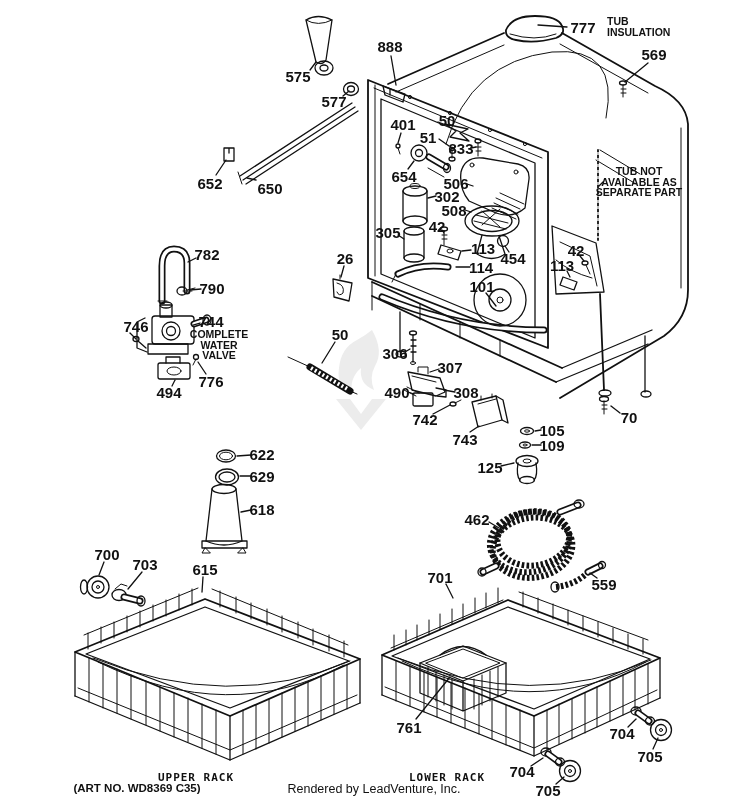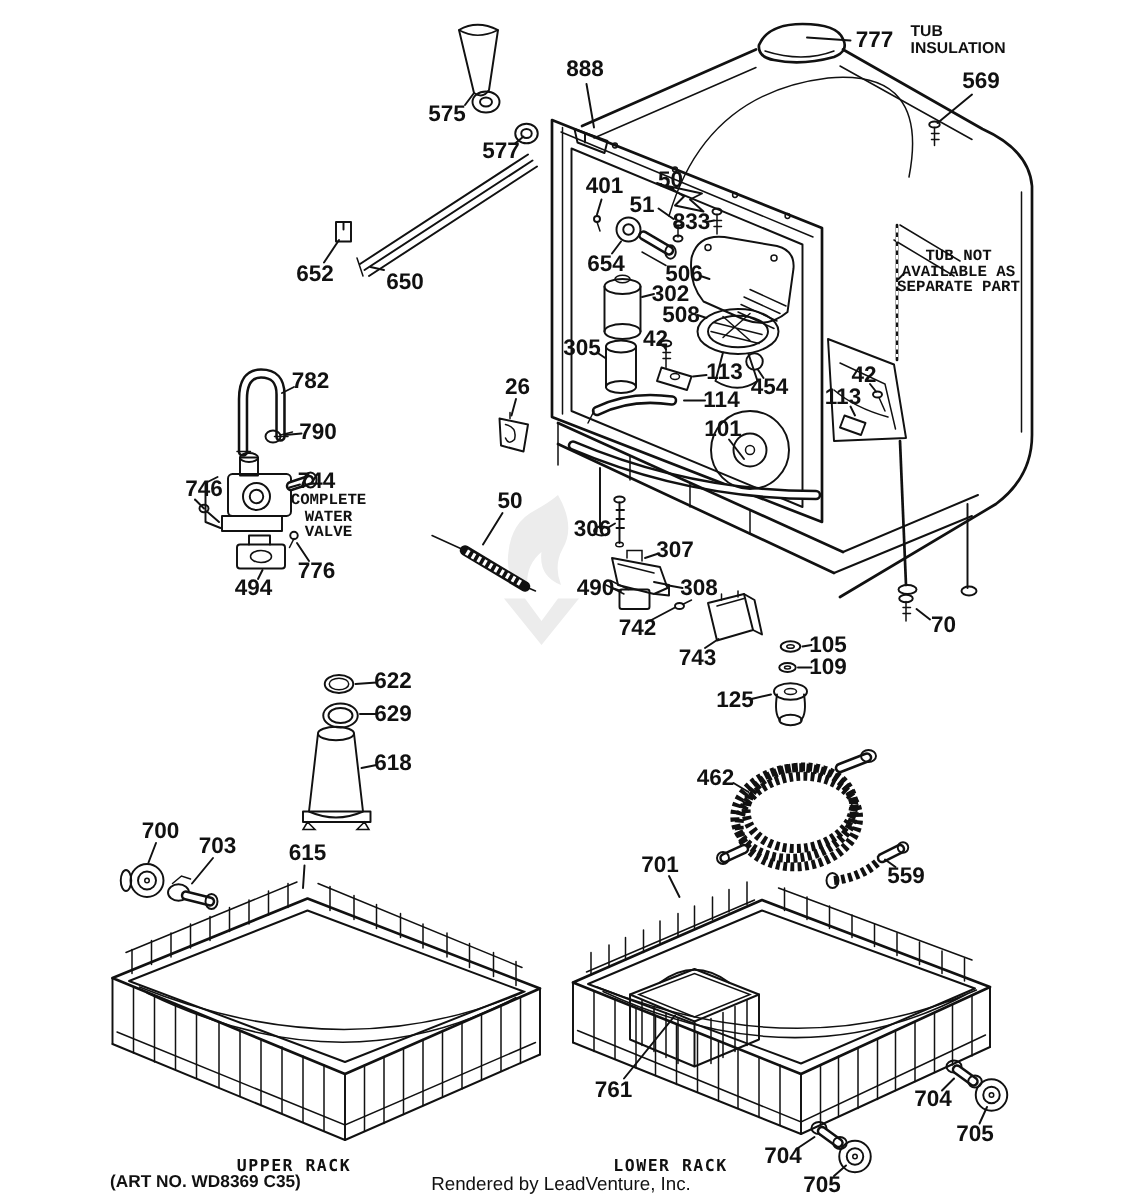--- a/index.html
+++ b/index.html
@@ -7,21 +7,21 @@
          font-family:"Liberation Sans",sans-serif;}
   #art{position:absolute;left:0;top:0;}
   .wm-text{position:absolute;left:254px;top:441px;font-size:36px;font-weight:bold;
            letter-spacing:13px;color:rgba(0,0,0,0.08);white-space:nowrap;
            font-family:"Liberation Sans",sans-serif;}
   #callout-layer{position:absolute;left:0;top:0;width:750px;height:588px;}
   .part-label{position:absolute;transform:translate(-50%,-50%);font-weight:bold;
               font-size:15px;color:#111;white-space:nowrap;}
   .note{position:absolute;font-weight:bold;font-size:10.5px;line-height:10.5px;
         color:#111;white-space:pre;text-align:left;}
-  .note.center{transform:translateX(-50%);text-align:center;font-family:Liberation Mono, monospace;}
+  .note.center{transform:translateX(-50%);text-align:center;}
   .caption{position:absolute;transform:translate(-50%,-50%);color:#111;white-space:nowrap;}
   .cap-rack{font-family:"DejaVu Sans Mono",monospace;font-weight:bold;font-size:11px;letter-spacing:1px;}
   .cap-art{font-weight:bold;font-size:11.5px;}
   .cap-rendered{font-size:12.5px;}
   
   .ln{fill:none;stroke:#111;stroke-width:1.3;stroke-linecap:round;stroke-linejoin:round;}
   .ln2{fill:none;stroke:#111;stroke-width:1.8;stroke-linecap:round;stroke-linejoin:round;}
   .thin{fill:none;stroke:#111;stroke-width:1;stroke-linecap:round;}
   .tube{fill:none;stroke:#111;stroke-width:7;stroke-linecap:round;}
   .tube-in{fill:none;stroke:#fff;stroke-width:3.6;stroke-linecap:round;}

